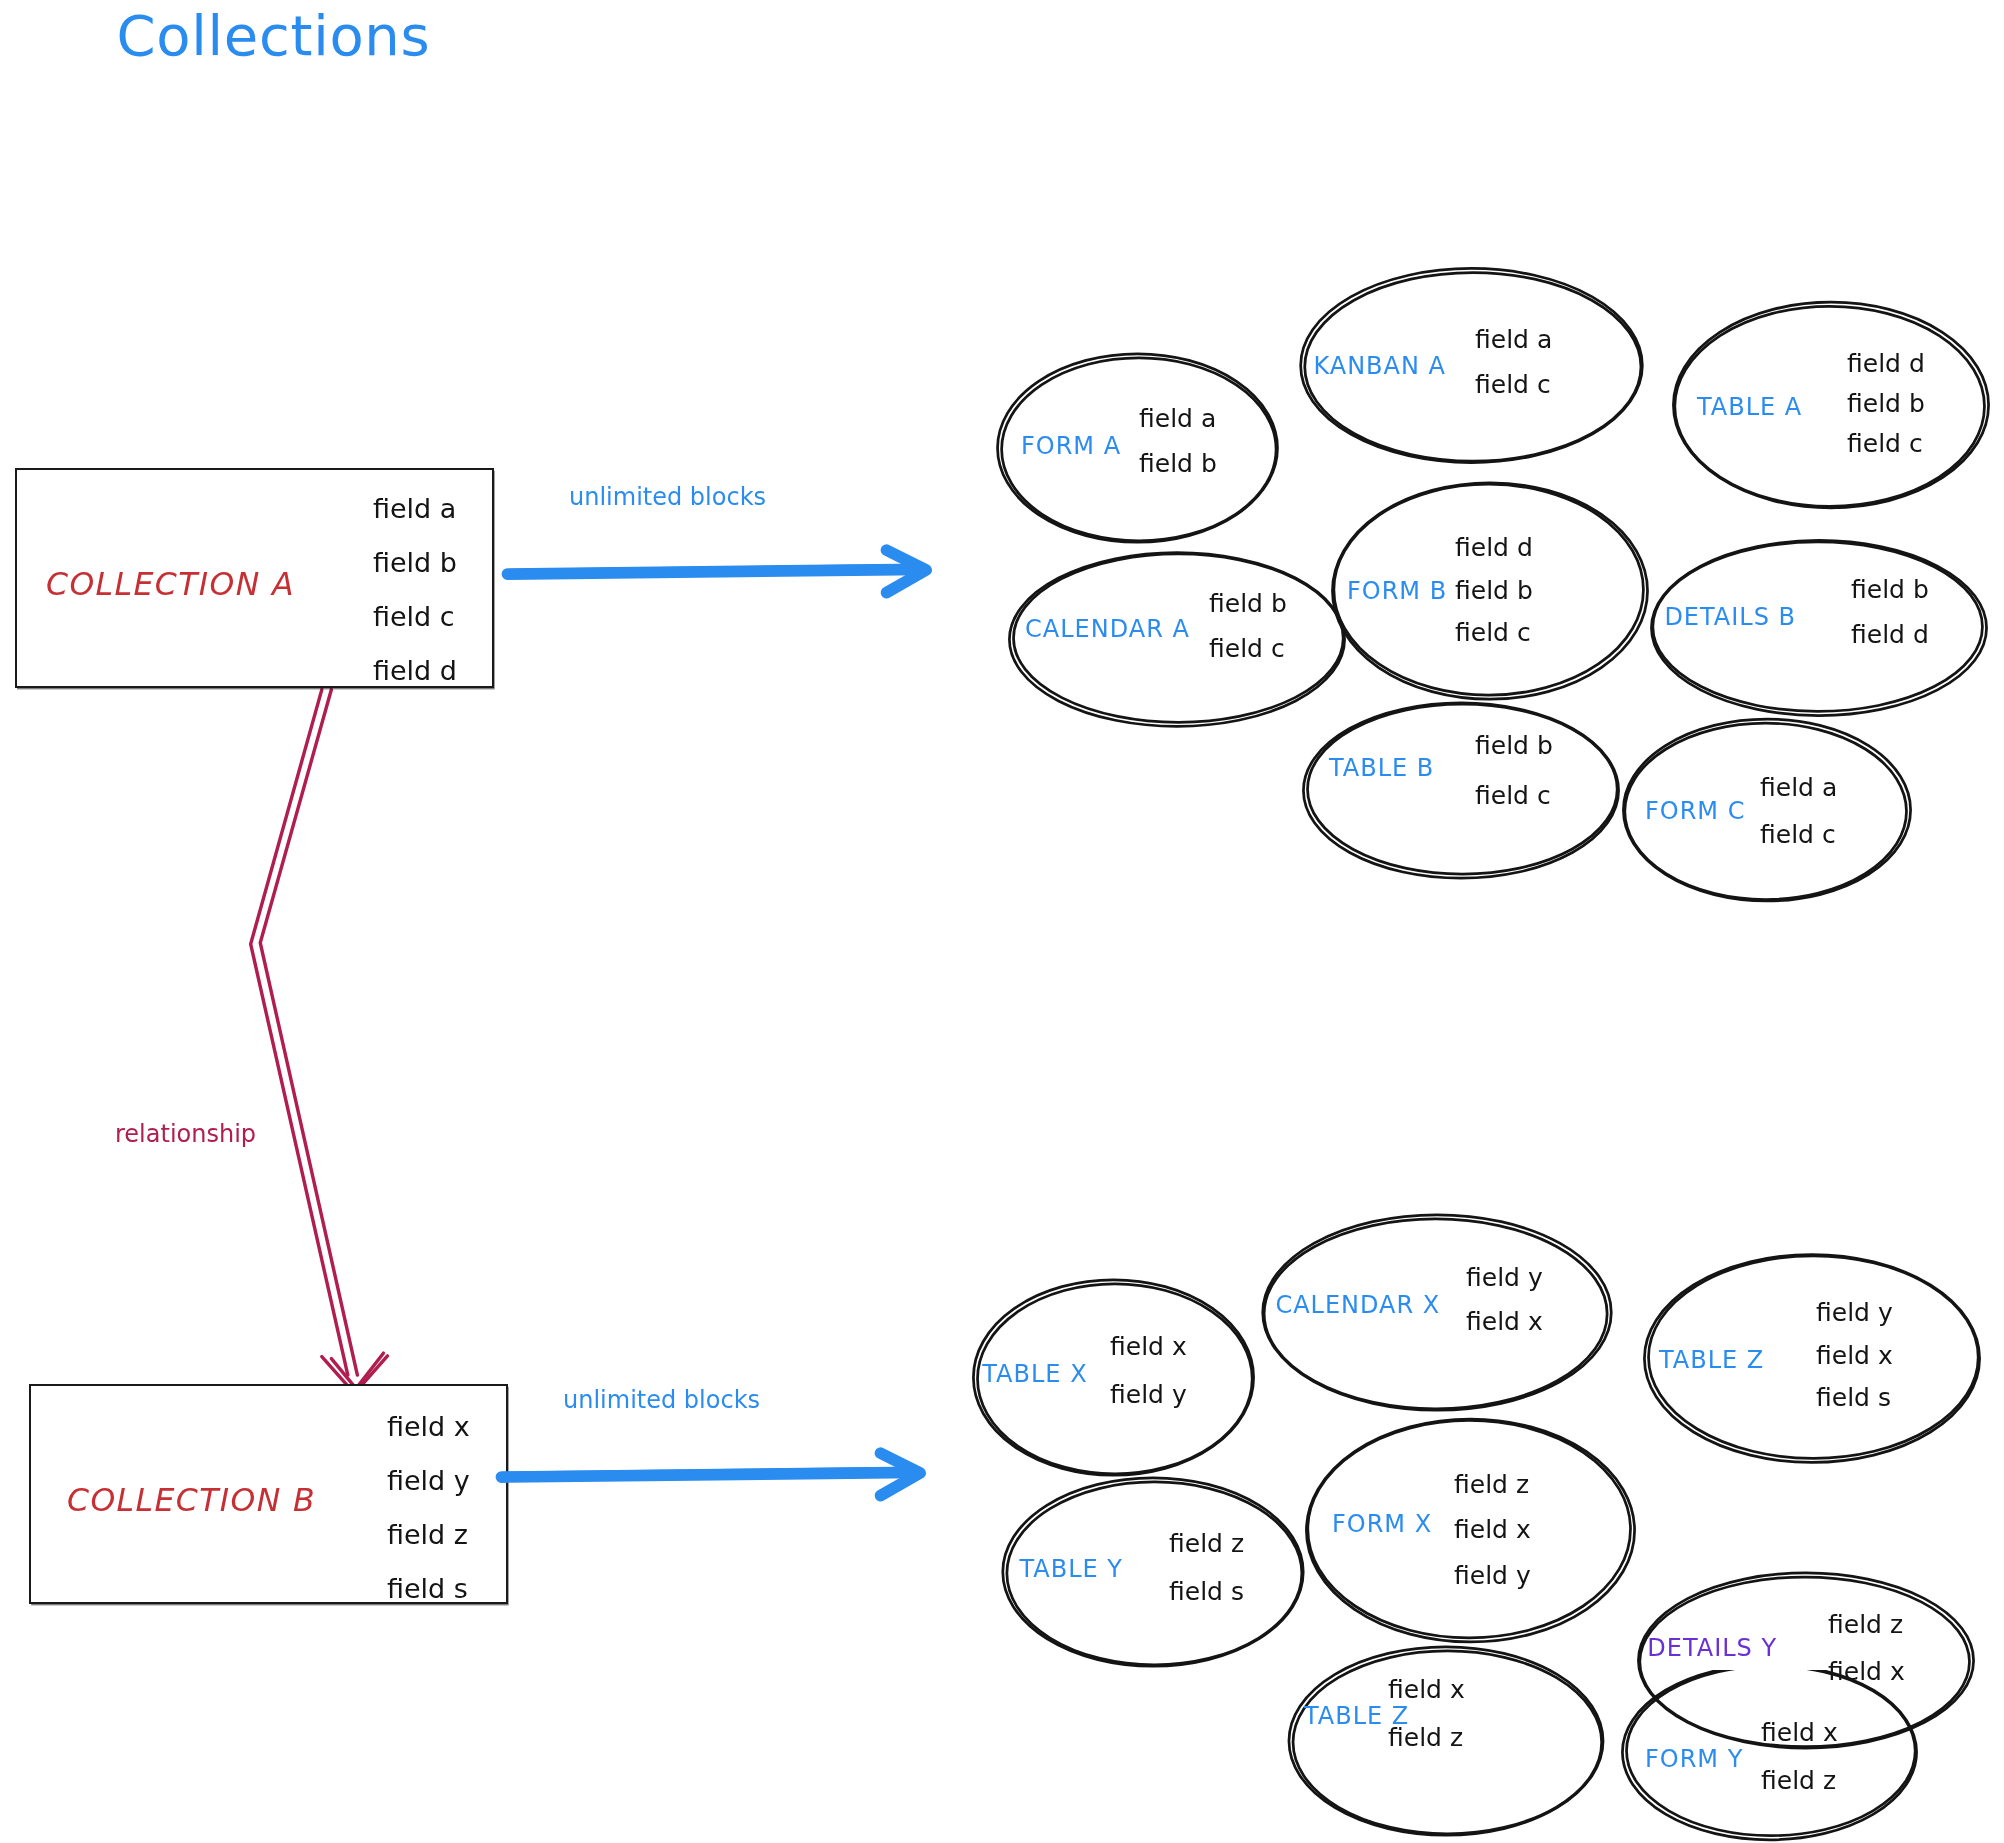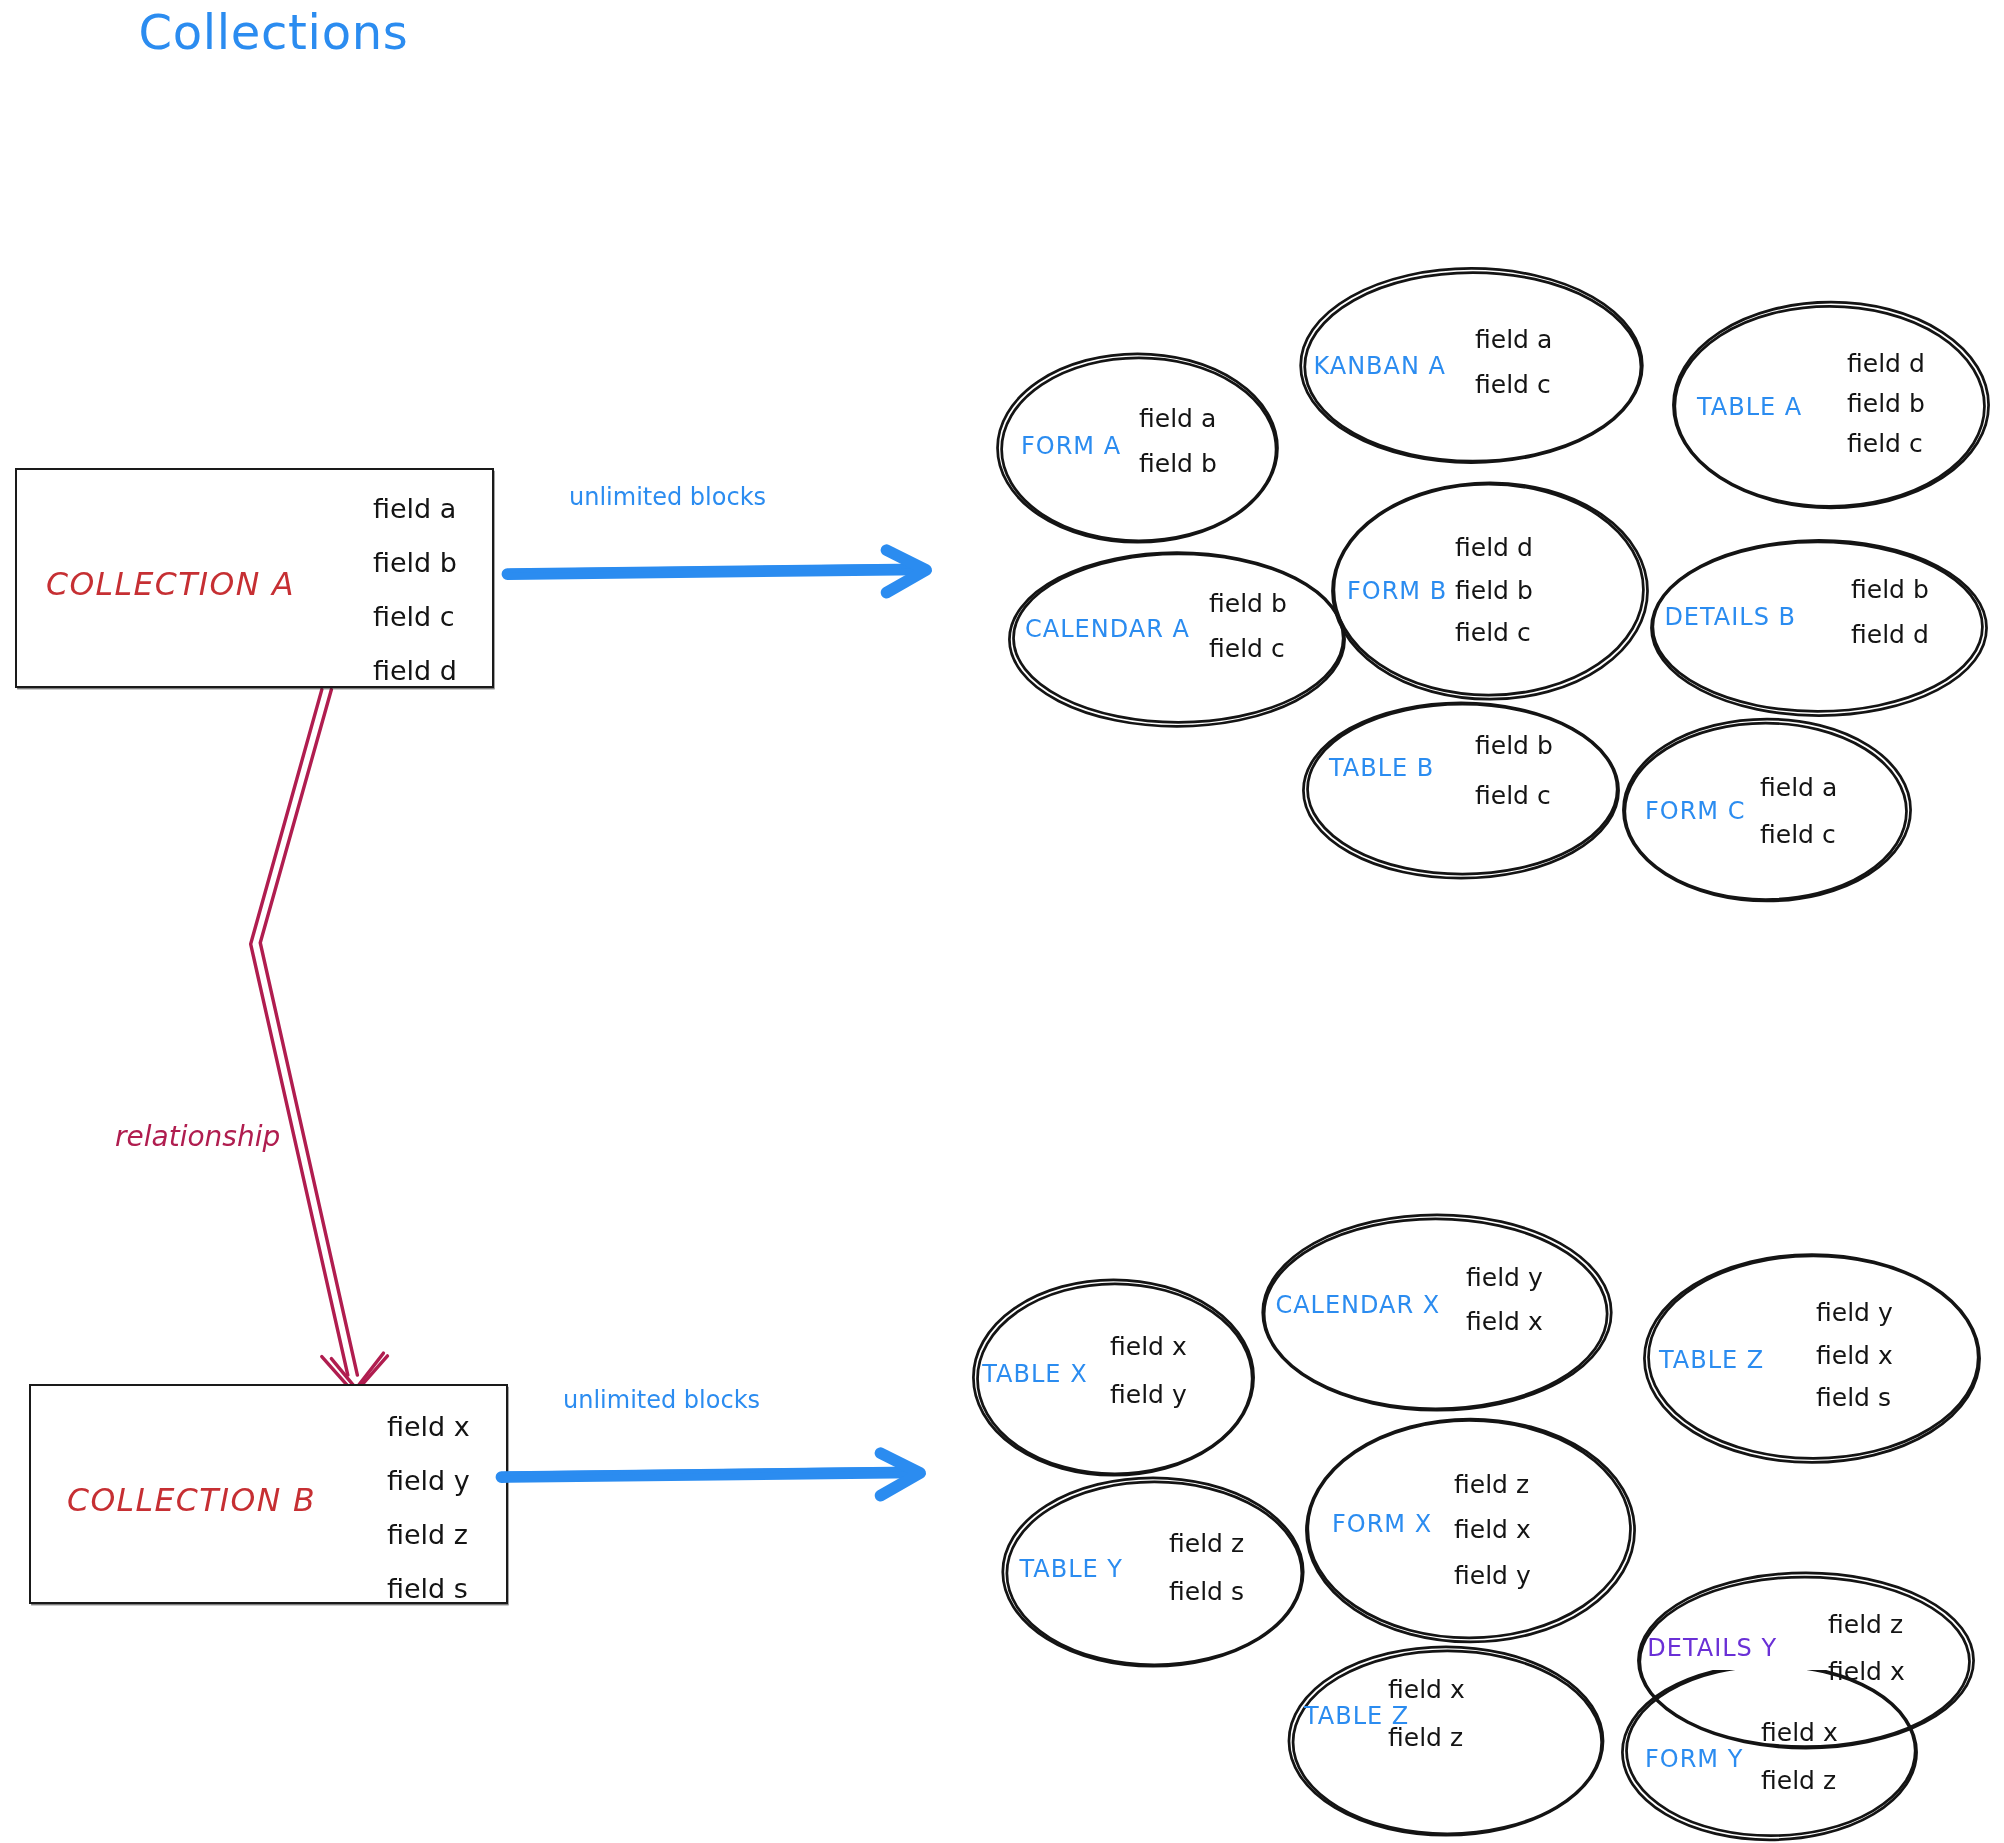--- a/index.html
+++ b/index.html
@@ -5,21 +5,21 @@
 <style>
   html,body{margin:0;padding:0;background:#ffffff;}
   body{
     width:2005px;height:1843px;position:relative;overflow:hidden;
     font-family:"DejaVu Sans", sans-serif;
     -webkit-font-smoothing:antialiased;
   }
   .stage{position:absolute;inset:0;}
   
   .heading{position:absolute;text-align:center;color:#2b8cf0;line-height:1.05;}
-  .heading .h-main{font-size:48px;font-weight:400;letter-spacing:0.7px;display:block;}
+  .heading .h-main{font-size:56px;font-weight:400;letter-spacing:0.7px;display:block;}
   .heading .h-sub{font-size:36px;font-weight:400;display:block;margin-top:15px;}
   #heading-collections{left:41px;top:6.8px;width:465px;}
   #heading-blocks{left:1273px;top:1.4px;width:493px;}
 
   
   .collection-box{
     position:absolute;
     border:2.7px solid #1a1a1a;
     background:#fff;
     box-sizing:border-box;
@@ -54,21 +54,21 @@
   .arrow-group{position:absolute;}
   .arrow-label{
     position:absolute;color:#2b8cf0;font-size:24px;white-space:nowrap;
   }
   .arrow-svg{position:absolute;left:0;top:0;overflow:visible;}
 
   
   #relationship-connector{position:absolute;left:0;top:0;width:2005px;height:1843px;pointer-events:none;}
   #relationship-label{
     position:absolute;left:115px;top:1120px;
-    color:#b01d4f;font-size:28px;white-space:nowrap;font-style:italic;
+    color:#b01d4f;font-size:24px;white-space:nowrap;
   }
 
   
   .block{position:absolute;}
   .block .ellipse{position:absolute;left:0;top:0;}
   .block .block-label{
     position:absolute;
     font-size:24px;letter-spacing:1px;white-space:nowrap;
     font-weight:500;
     color:#2b8cf0;

